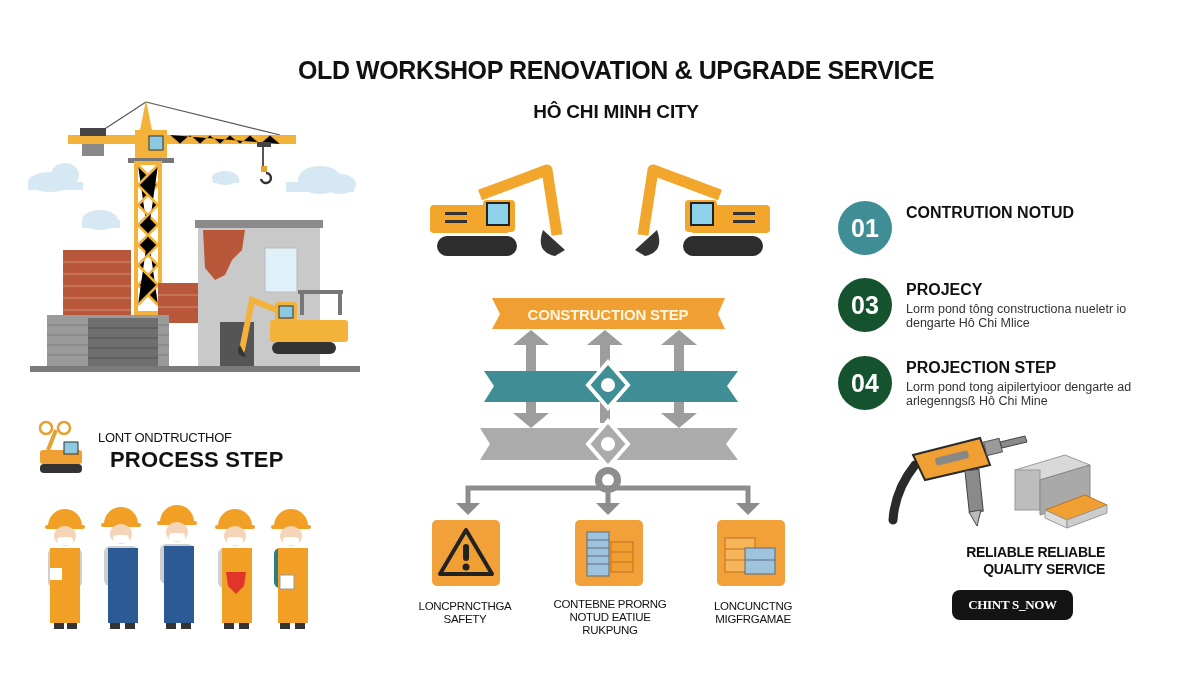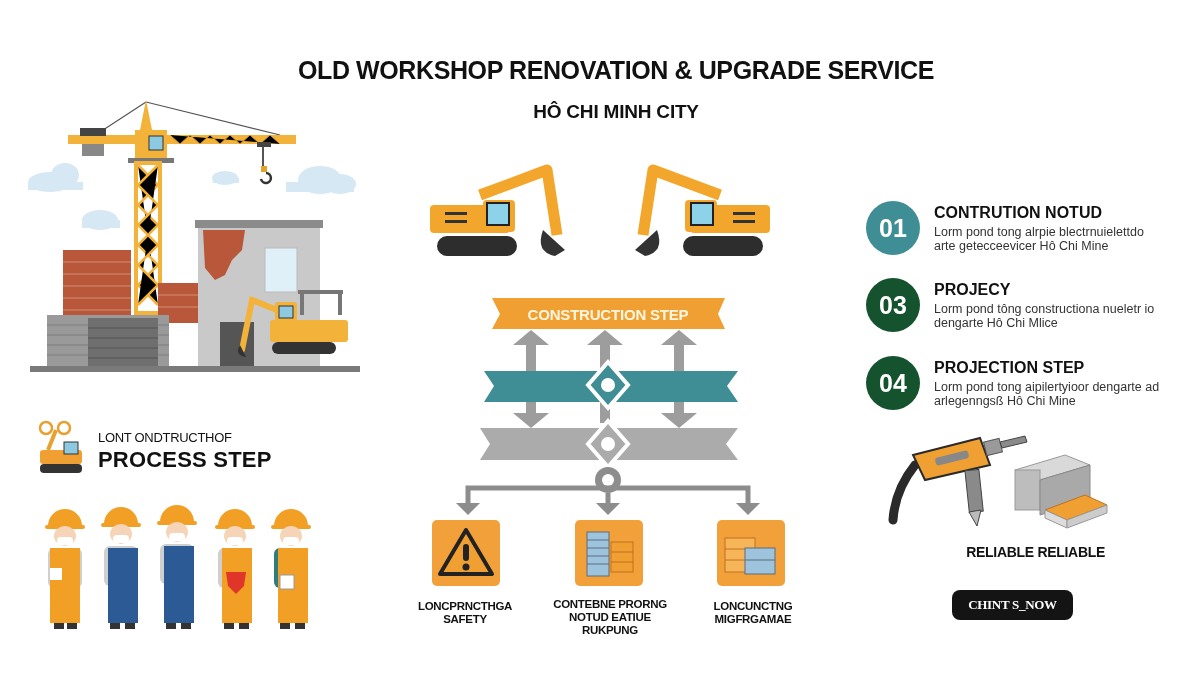--- a/index.html
+++ b/index.html
@@ -4,30 +4,30 @@
 <style>
   * { box-sizing: border-box; margin: 0; padding: 0; }
   html, body { width: 1200px; height: 675px; background: #ffffff; overflow: hidden; }
   body { position: relative; font-family: "Liberation Sans", sans-serif; color: #111; }
   .abs { position: absolute; }
 
   .title { left: 0; width: 1232px; top: 56px; text-align: center; font-size: 25px; font-weight: bold; letter-spacing: -0.4px; color: #111; }
   .subtitle { left: 0; width: 1232px; top: 101px; text-align: center; font-size: 19px; font-weight: bold; color: #111; letter-spacing: -0.2px; }
 
   
-  .step { position: absolute; left: 866px; width: 320px; height: 60px; }
+  .step { position: absolute; left: 838px; width: 320px; height: 60px; }
   .step .num { position: absolute; left: 0; top: 0; width: 54px; height: 54px; border-radius: 50%; color: #fff; font-size: 25px; font-weight: bold; display: flex; align-items: center; justify-content: center; }
   .step .h { position: absolute; left: 68px; top: 3px; font-size: 16px; font-weight: bold; color: #111; white-space: nowrap; }
   .step .d { position: absolute; left: 68px; top: 24px; font-size: 12.5px; line-height: 14px; color: #333; white-space: nowrap; }
 
   .process-small { left: 98px; top: 430px; font-size: 13px; color: #111; letter-spacing: -0.3px; }
-  .process-big { left: 98px; top: 447px; font-size: 22px; font-weight: bold; color: #111; letter-spacing: 0.2px; }
+  .process-big { left: 110px; top: 447px; font-size: 22px; font-weight: bold; color: #111; letter-spacing: 0.2px; }
 
   .icon-box { position: absolute; width: 68px; height: 66px; background: #f2a03a; border-radius: 5px; }
-  .caption { position: absolute; text-align: center; font-size: 11.5px; font-weight: bold; line-height: 13px; color: #111; letter-spacing: -0.3px; }
+  .caption { position: absolute; text-align: center; font-size: 11.5px; font-weight: normal; line-height: 13px; color: #111; letter-spacing: -0.3px; }
 
   .reliable { left: 905px; width: 200px; top: 544px; text-align: right; font-size: 14px; font-weight: bold; line-height: 17px; color: #111; letter-spacing: -0.3px; }
   .cta { position: absolute; left: 952px; top: 590px; width: 121px; height: 30px; background: #141414; color: #fff; border-radius: 8px; font-size: 13px; font-weight: bold; display: flex; align-items: center; justify-content: center; letter-spacing: -0.3px; cursor: pointer; border: none; font-family: Liberation Serif, serif; }
   .banner-label { position: absolute; left: 492px; top: 298px; width: 232px; height: 32px; display: flex; align-items: center; justify-content: center; color: #fff6e0; font-weight: bold; font-size: 15px; letter-spacing: -0.2px; }
 </style>
 </head>
 <body>
 
 <div class="abs title">OLD WORKSHOP RENOVATION &amp; UPGRADE SERVICE</div>
 <div class="abs subtitle">HÔ CHI MINH CITY</div>
@@ -268,24 +268,20 @@
   <div>RUKPUNG</div>
 </div>
 <div class="caption" style="left:688px;width:130px;top:600px">
   <div>LONCUNCTNG</div>
   <div>MIGFRGAMAE</div>
 </div>
 
 <div class="step" style="top:201px">
   <div class="num" style="background:#3f8e95">01</div>
   <div class="h">CONTRUTION NOTUD</div>
-  <div class="d">
-      <div>Lorm pond tong alrpie blectrnuielettdo</div>
-      <div>arte getecceevicer Hô Chi Mine</div>
-    </div>
 </div>
 <div class="step" style="top:278px">
   <div class="num" style="background:#14532d">03</div>
   <div class="h">PROJECY</div>
   <div class="d">
       <div>Lorm pond tông constructiona nueletr io</div>
       <div>dengarte Hô Chi Mlice</div>
     </div>
 </div>
 <div class="step" style="top:356px">
@@ -312,14 +308,15 @@
     <rect x="130" y="40" width="25" height="40" fill="#bdbdbd" stroke="#999"></rect>
     <polygon points="155,50 205,35 205,70 155,85" fill="#a9a9a9" stroke="#888"></polygon>
     <polygon points="160,80 200,65 222,75 182,90" fill="#f0a032" stroke="#c0701e"></polygon>
     <polygon points="160,80 182,90 182,98 160,88" fill="#ddd" stroke="#999"></polygon>
     <polygon points="182,90 222,75 222,83 182,98" fill="#ccc" stroke="#999"></polygon>
   </g>
 </svg>
 
 <div class="abs reliable">
   <div>RELIABLE RELIABLE</div>
+  <div>QUALITY SERVICE</div>
 </div>
 <button class="cta">CHINT S_NOW</button>
 
 </body></html>

